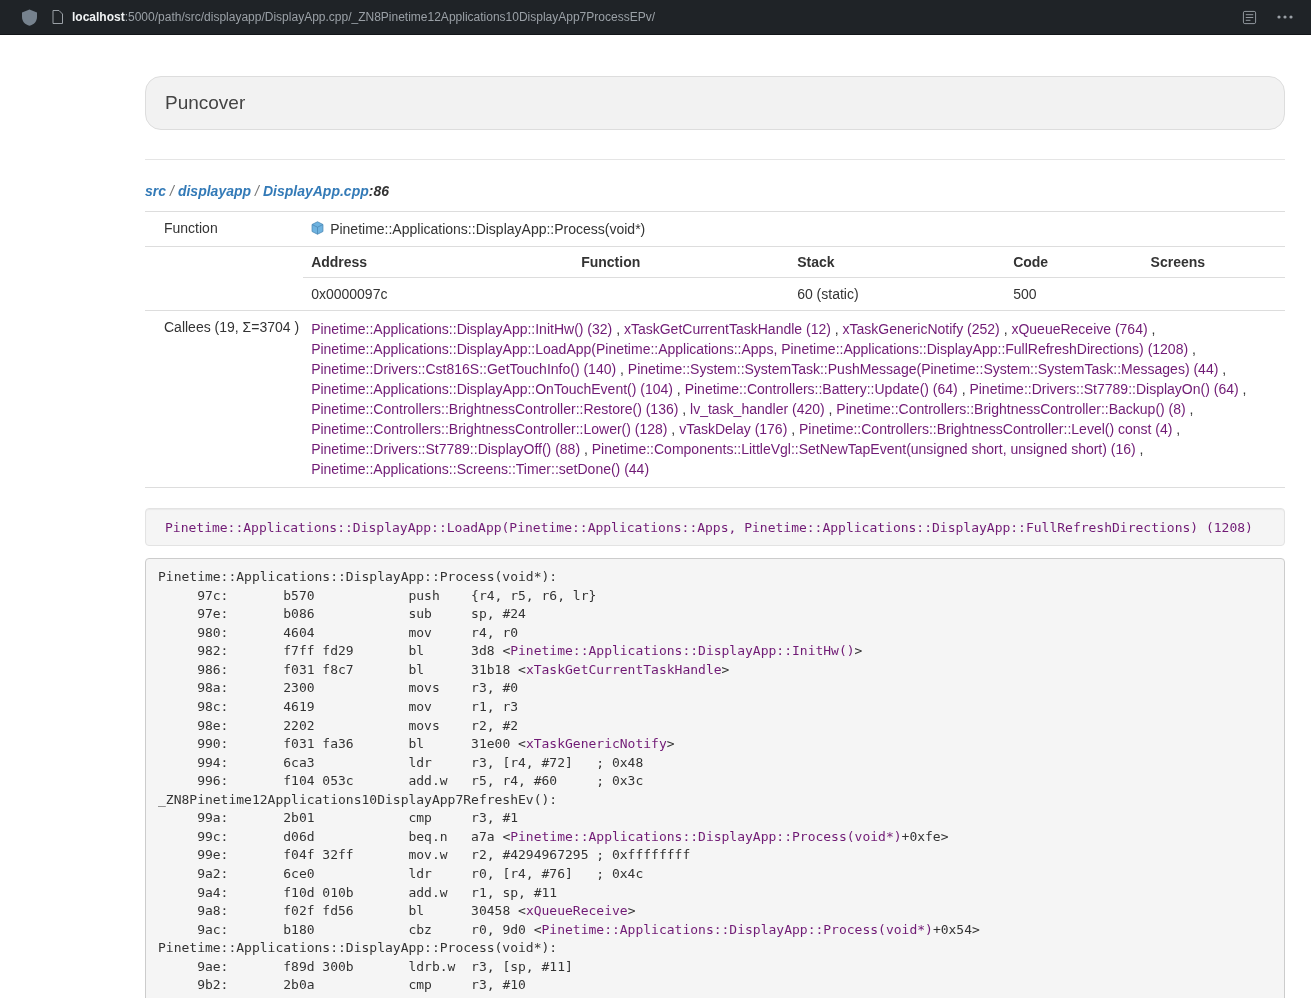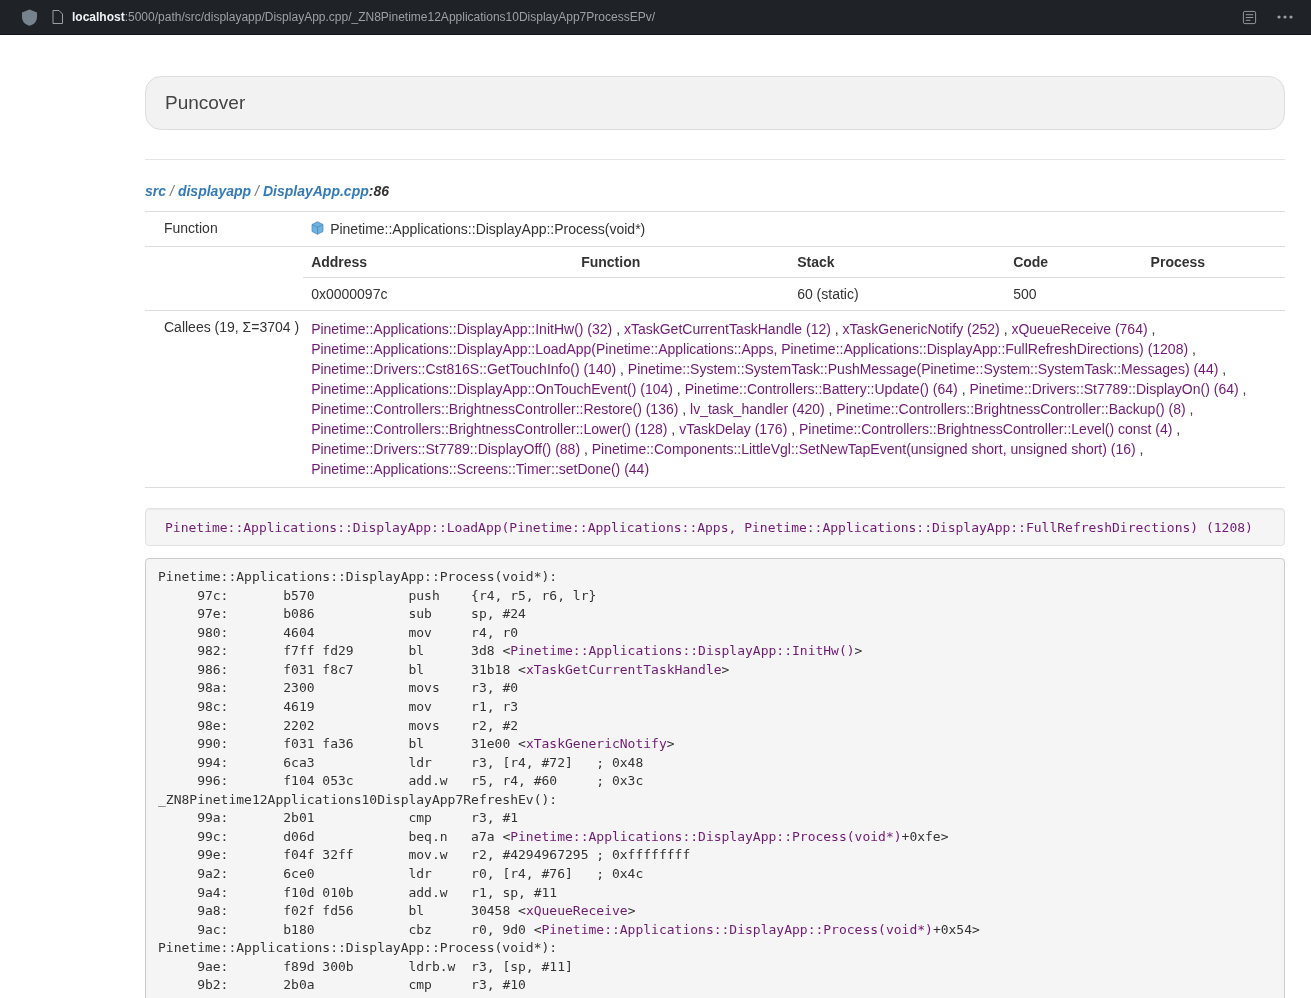--- a/index.html
+++ b/index.html
@@ -124,21 +124,21 @@
       <tr>
         <th class="rowlabel"></th>
         <td class="cell-flush">
           <table class="nested">
             <tbody>
               <tr>
                 <th style="width:27.5%">Address</th>
                 <th style="width:22%">Function</th>
                 <th style="width:22%">Stack</th>
                 <th style="width:14%">Code</th>
-                <th style="width:14.5%">Process</th>
+                <th style="width:14.5%">Screens</th>
               </tr>
               <tr>
                 <td>0x0000097c</td>
                 <td></td>
                 <td>60 (static)</td>
                 <td>500</td>
                 <td></td>
               </tr>
             </tbody>
           </table>

